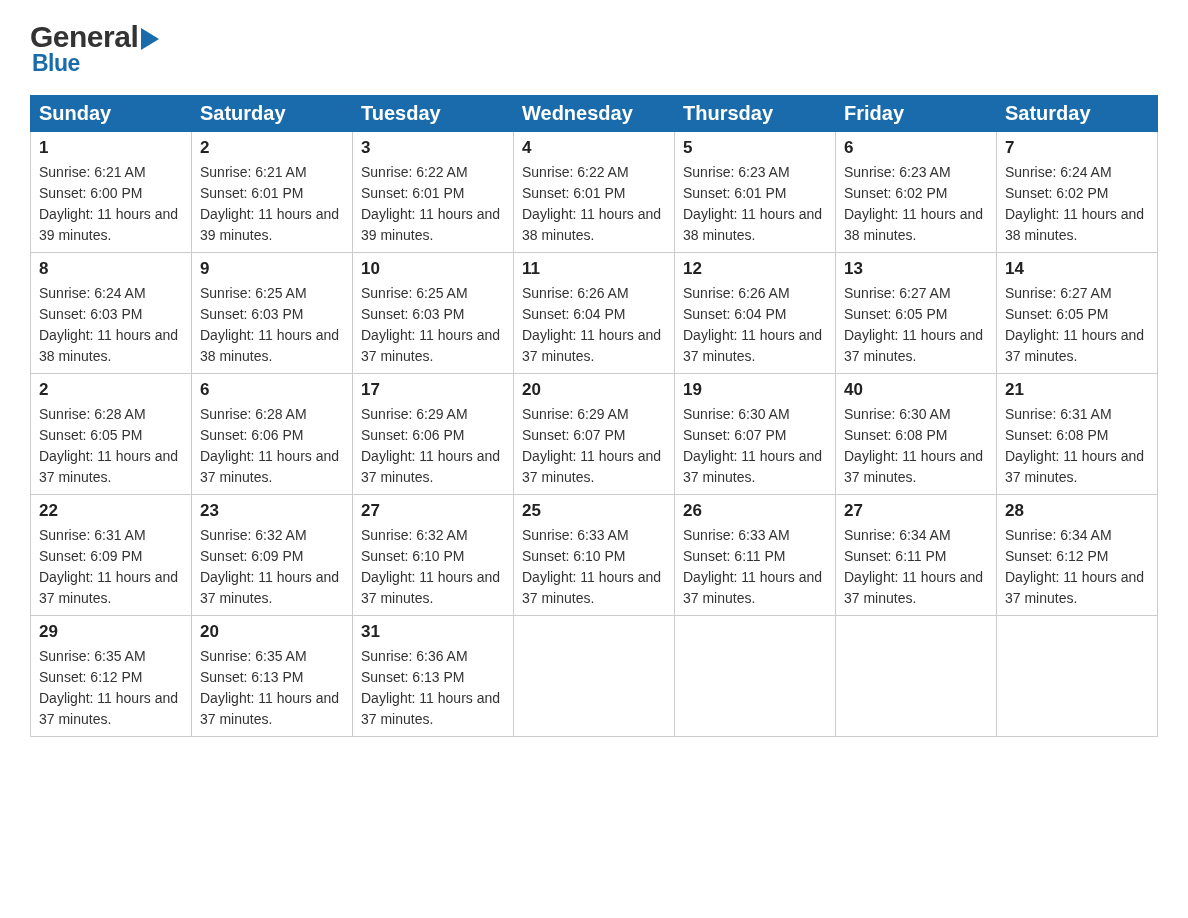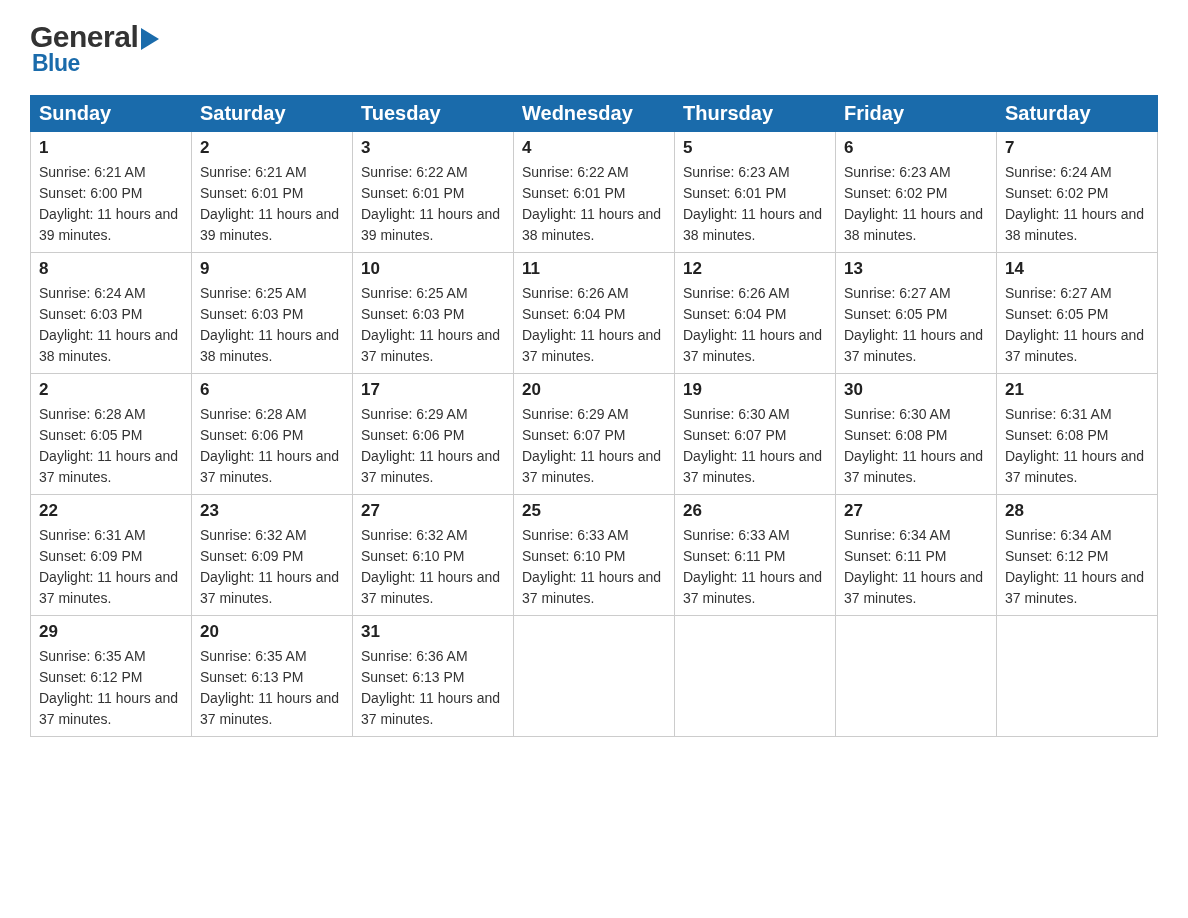--- a/index.html
+++ b/index.html
@@ -205,21 +205,21 @@
       </td>
         <td>
         <span class="day-number">20</span>
         <span class="day-info">Sunrise: 6:29 AM<br>Sunset: 6:07 PM<br>Daylight: 11 hours and 37 minutes.</span>
       </td>
         <td>
         <span class="day-number">19</span>
         <span class="day-info">Sunrise: 6:30 AM<br>Sunset: 6:07 PM<br>Daylight: 11 hours and 37 minutes.</span>
       </td>
         <td>
-        <span class="day-number">30</span>
+        <span class="day-number">40</span>
         <span class="day-info">Sunrise: 6:30 AM<br>Sunset: 6:08 PM<br>Daylight: 11 hours and 37 minutes.</span>
       </td>
         <td>
         <span class="day-number">21</span>
         <span class="day-info">Sunrise: 6:31 AM<br>Sunset: 6:08 PM<br>Daylight: 11 hours and 37 minutes.</span>
       </td>
       </tr>
       <tr>
         <td>
         <span class="day-number">22</span>

